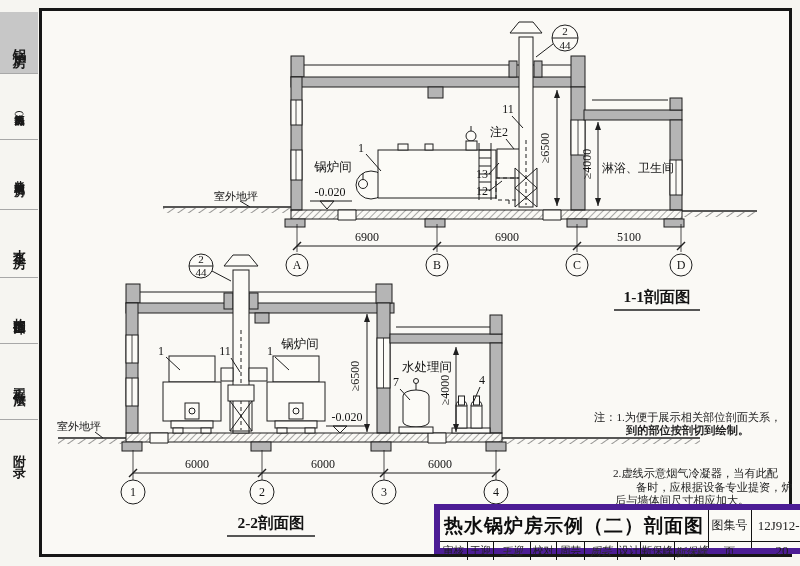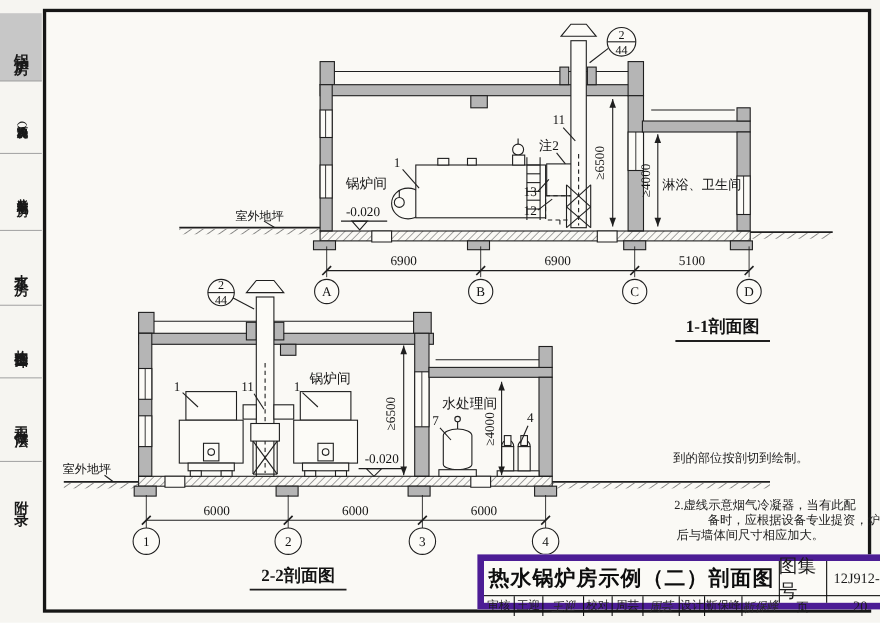--- a/index.html
+++ b/index.html
@@ -35,33 +35,33 @@
   text{font-family:"Liberation Serif",serif;fill:#141414;}
   .t11{font-size:11px;}
   .t12{font-size:12px;}
   .t13{font-size:12.5px;}
   .cap{font-size:15.5px;font-weight:bold;}
   .mid{text-anchor:middle;}
   
   #notes{position:absolute;left:594px;top:411px;width:206px;z-index:2;
          font-size:11.2px;line-height:13.2px;color:#222;}
   #notes div{white-space:nowrap;}
-  .n2{margin-left:25px;}.n3{margin-left:18px;}
-  .n4{margin-left:19px;margin-top:30px;}.n5{margin-left:31px;text-align:right;}.n6{margin-left:21px;}
+  .n2{margin-left:25px;}.n3{margin-left:32px;font-weight:bold;}
+  .n4{margin-left:19px;margin-top:30px;}.n5{margin-left:42px;}.n6{margin-left:21px;}
   
   #tb{position:absolute;left:434px;top:504px;width:377px;height:50px;
       border:6px solid #4c1d95;background:#fbfaf6;box-sizing:border-box;z-index:2;}
   .tb-v1{position:absolute;left:268px;top:0;bottom:0;width:0;border-left:1.4px solid #111;}
   .tb-v2{position:absolute;left:311px;top:0;bottom:0;width:0;border-left:1.4px solid #111;}
   .tb-h{position:absolute;left:0;right:0;top:31px;height:0;border-top:1.4px solid #111;}
   .tb-title{position:absolute;left:0;top:0;width:268px;height:31px;display:flex;align-items:center;
             justify-content:center;font-family:"Liberation Sans",sans-serif;font-weight:bold;
             font-size:19px;letter-spacing:1px;color:#0d0d0d;}
   .tb-atlas-label{position:absolute;left:268px;top:0;width:43px;height:31px;display:flex;
-            align-items:center;justify-content:center;font-size:17px;font-family:Liberation Mono, monospace;}
+            align-items:center;justify-content:center;font-size:12px;font-family:Liberation Mono, monospace;}
   .tb-atlas-no{position:absolute;left:311px;top:0;width:62px;height:31px;display:flex;
             align-items:center;justify-content:center;font-size:13px;}
   .tb-row2{position:absolute;left:0;top:32.4px;width:268px;height:17.6px;display:flex;font-family:Liberation Serif, serif;}
   .tb-cell{height:100%;display:flex;align-items:center;justify-content:center;
            border-right:1px solid #111;box-sizing:border-box;font-size:10.5px;overflow:hidden;}
   .sig{font-style:italic;font-size:11px;color:#2a2a2a;transform:rotate(-4deg);}
   .tb-page-label{position:absolute;left:268px;top:32.4px;width:43px;height:17.6px;display:flex;
            align-items:center;justify-content:center;font-size:11px;}
   .tb-page-no{position:absolute;left:311px;top:32.4px;width:62px;height:17.6px;display:flex;
            align-items:center;justify-content:center;font-size:13px;}
@@ -353,20 +353,21 @@
       <text class="t12 mid" x="384" y="496">3</text>
       <circle class="white" cx="496" cy="492" r="12"></circle>
       <text class="t12 mid" x="496" y="496">4</text>
 
       <text class="cap mid" x="271" y="528">2-2剖面图</text>
       <line class="ln thk" x1="227" y1="536" x2="315" y2="536"></line>
     </g>
   </svg>
 
   <div id="notes">
+    <div class="n1">注：1.为便于展示相关部位剖面关系，</div>
     <div class="n3">到的部位按剖切到绘制。</div>
     <div class="n4">2.虚线示意烟气冷凝器，当有此配</div>
     <div class="n5">备时，应根据设备专业提资，炉</div>
     <div class="n6">后与墙体间尺寸相应加大。</div>
   </div>
 
   <div id="tb">
     <div class="tb-v1"></div>
     <div class="tb-v2"></div>
     <div class="tb-h"></div>

